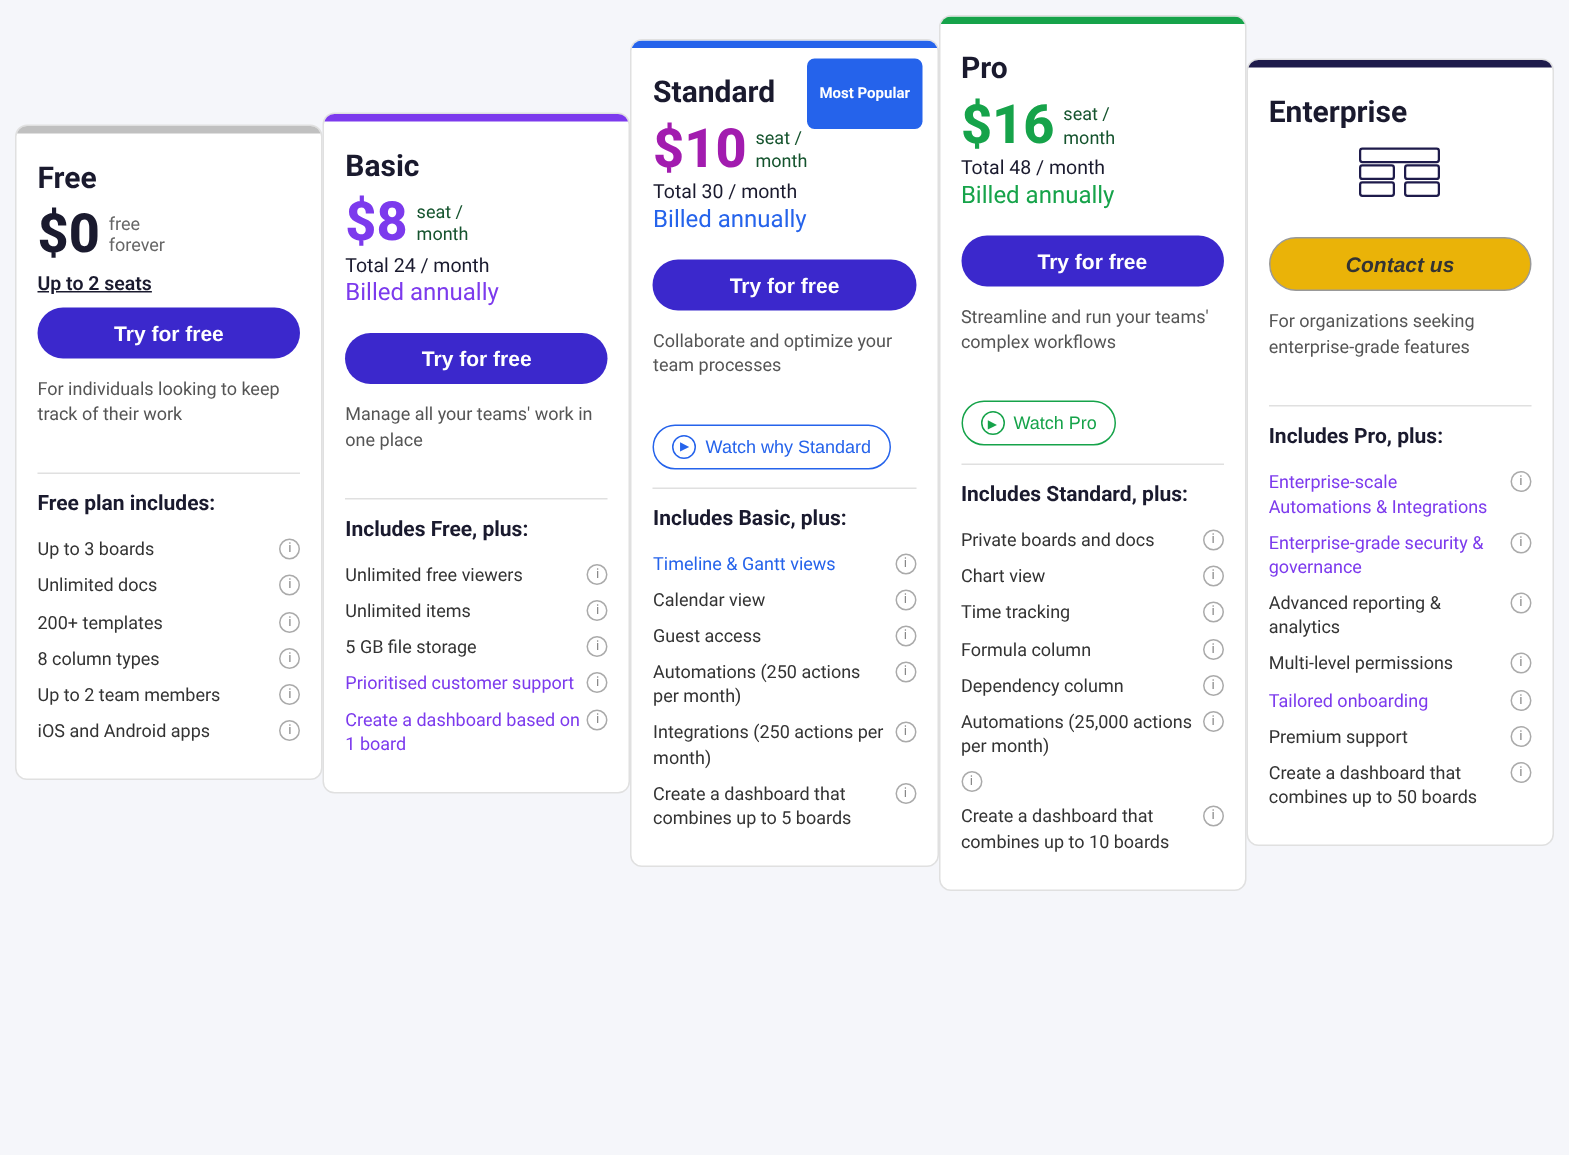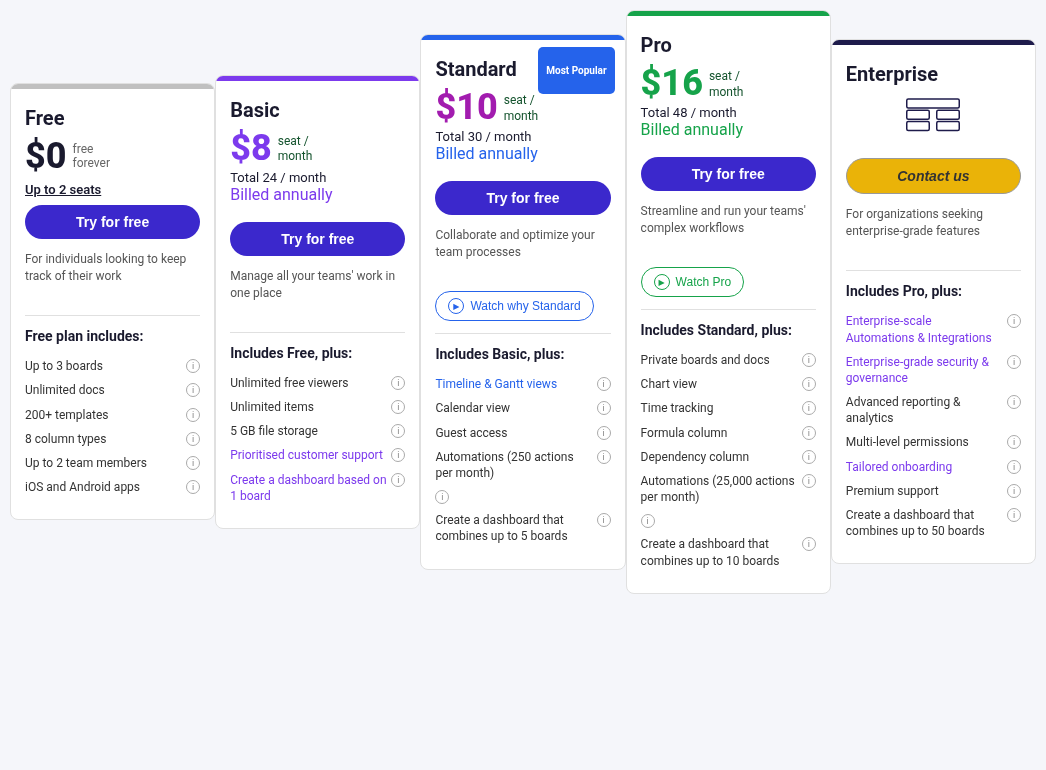--- a/index.html
+++ b/index.html
@@ -280,20 +280,21 @@
     </li>
         <li class="feature-item ">
       <span class="feature-text">Guest access</span>
       <span class="info-icon">i</span>
     </li>
         <li class="feature-item ">
       <span class="feature-text">Automations (250 actions per month)</span>
       <span class="info-icon">i</span>
     </li>
         <li class="feature-item ">
+      <span class="feature-text">Integrations (250 actions per month)</span>
       <span class="info-icon">i</span>
     </li>
         <li class="feature-item ">
       <span class="feature-text">Create a dashboard that combines up to 5 boards</span>
       <span class="info-icon">i</span>
     </li>
       </ul></div>
     <div class="plan-card pro"><div class="plan-name">Pro</div><div class="price-row">
       <span class="price-amount pro-color">$16</span>
         <div class="price-label">seat /<br>month</div>

